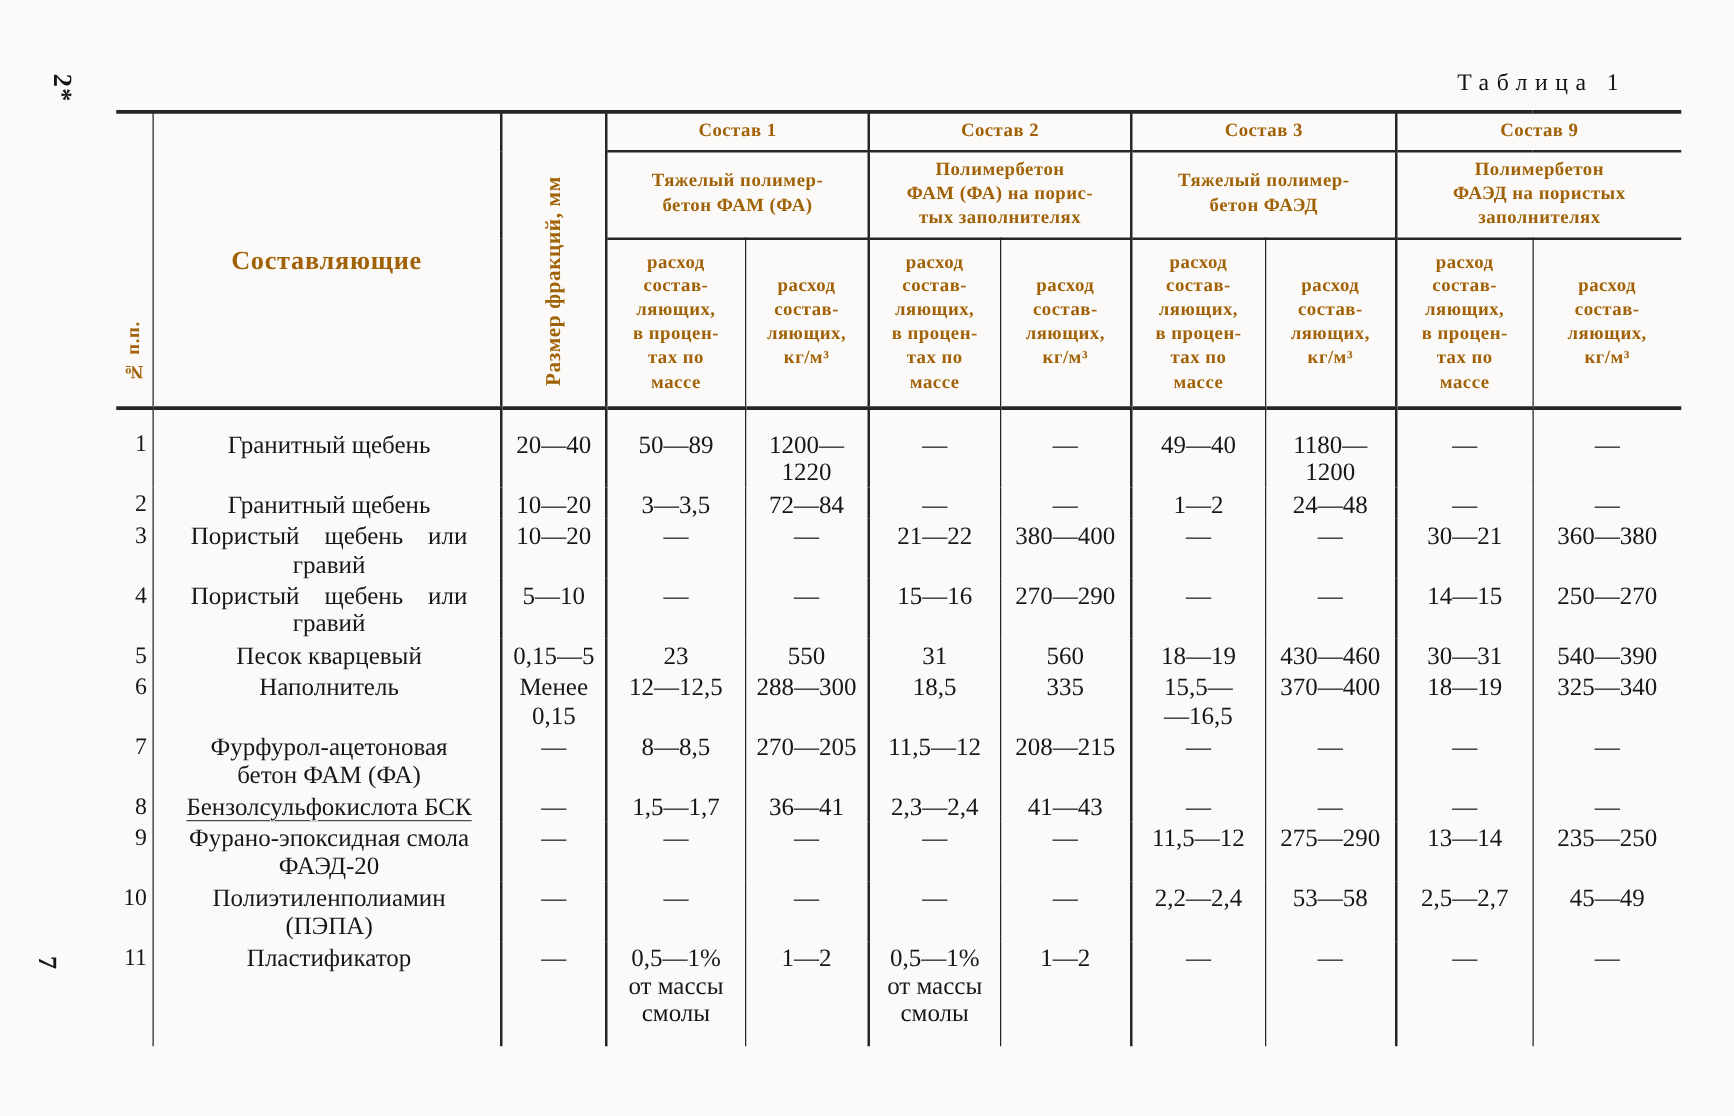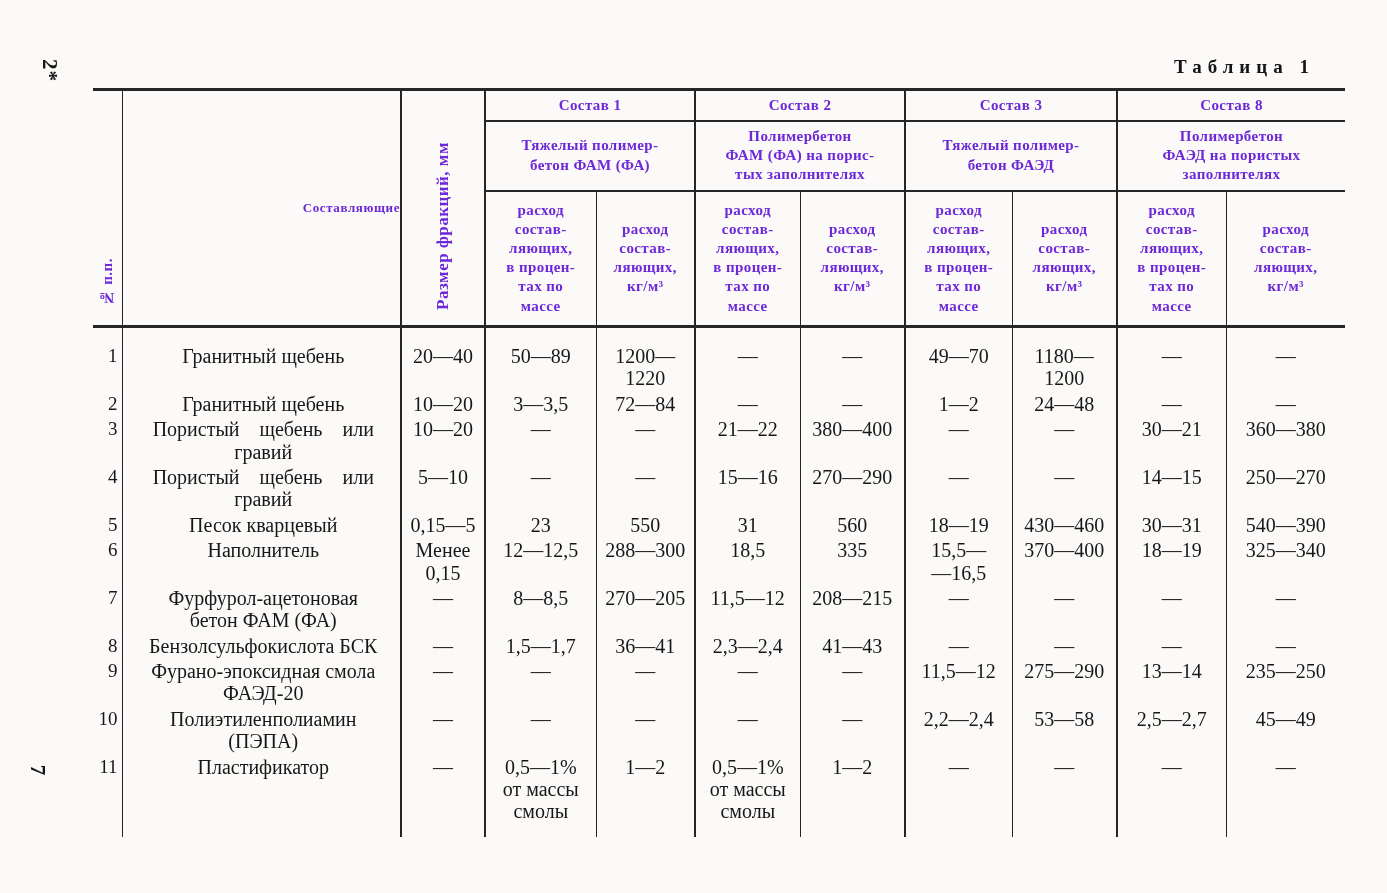--- a/index.html
+++ b/index.html
@@ -28,22 +28,22 @@
     letter-spacing:1px;
     transform:rotate(90deg);
     transform-origin:center center;
     color:#161616;
   }
   .margin-note.top{left:38px;top:58px;}
   .margin-note.bottom{left:32px;top:758px;}
   
   .caption{
     position:absolute;
-    top:56px;right:72px;
-    font-weight:bold;
+    top:56px;right:86px;
+    font-weight:normal;
     font-size:19px;
     letter-spacing:6px;
     color:#141414;
   }
   
   table{
     position:absolute;
     left:93px;top:88px;
     width:1252px;
     border-collapse:collapse;
@@ -56,33 +56,33 @@
     white-space:pre-line;
     color:#171717;
   }
   thead th{
     font-weight:bold;
     font-size:15px;
     line-height:1.28;
     letter-spacing:.4px;
     text-align:center;
     vertical-align:middle;
-    color:#6d28d9;
+    color:#a16207;
   }
   
   .b-r{border-right:2px solid var(--line);}
   .b-r-thin{border-right:1.6px solid var(--line);}
   
   tr.group-row th.grp{border-bottom:2px solid var(--line);height:31px;}
   tr.desc-row th{border-bottom:2px solid var(--line);height:70px;padding:4px 2px;}
   tr.sub-row th{border-bottom:3px solid var(--line);height:136px;padding:6px 2px;}
   th.stub{border-bottom:3px solid var(--line);}
   
   th.th-num{width:29px;}
-  th.th-comp{width:279px;font-size:13px;letter-spacing:.6px;text-align:right;}
+  th.th-comp{width:279px;font-size:21px;letter-spacing:.6px;}
   th.th-size{width:84px;}
   th.th-num,th.th-size{vertical-align:bottom;}
   .rot{
     display:inline-block;
     writing-mode:vertical-rl;
     transform:rotate(180deg);
     font-weight:bold;
     letter-spacing:.5px;
     white-space:nowrap;
   }
@@ -108,20 +108,21 @@
   tbody tr:nth-child(7) td{height:45px;}
   tbody tr:nth-child(8) td{height:24px;}
   tbody tr:nth-child(9) td{height:45px;}
   tbody tr:nth-child(10) td{height:46px;margin-left:20px;}
   tbody tr:nth-child(11) td{height:84px;}
   
   tbody tr:nth-child(3) td.c-name,
   tbody tr:nth-child(4) td.c-name{word-spacing:15px;}
   
   tbody tr:nth-child(8) td.c-name{
+    text-decoration:underline;
     text-decoration-thickness:1px;
     text-underline-offset:4px;
     text-decoration-color:#4a4a4a;
   }
 </style>
 </head>
 <body>
 
 <div class="page">
 
@@ -145,21 +146,21 @@
         <col style="width:119px">
     </colgroup>
     <thead>
       <tr class="group-row">
         <th rowspan="3" class="th-num stub b-r-thin"><span class="rot">№ п.п.</span></th>
         <th rowspan="3" class="th-comp stub b-r">Составляющие</th>
         <th rowspan="3" class="th-size stub b-r"><span class="rot">Размер фракций, мм</span></th>
         <th colspan="2" class="grp b-r">Состав 1</th>
         <th colspan="2" class="grp b-r">Состав 2</th>
         <th colspan="2" class="grp b-r">Состав 3</th>
-        <th colspan="2" class="grp">Состав 8</th>
+        <th colspan="2" class="grp">Состав 9</th>
       </tr>
       <tr class="desc-row">
         <th colspan="2" class="b-r">Тяжелый полимер-
 бетон ФАМ (ФА)</th>
         <th colspan="2" class="b-r">Полимербетон
 ФАМ (ФА) на порис-
 тых заполнителях</th>
         <th colspan="2" class="b-r">Тяжелый полимер-
 бетон ФАЭД</th>
         <th colspan="2">Полимербетон
@@ -212,21 +213,21 @@
     <tbody>
         <tr>
           <td class="c-num b-r-thin">1</td>
           <td class="c-name b-r">Гранитный щебень</td>
           <td class="c-size b-r">20—40</td>
           <td class="c-val b-r-thin">50—89</td>
           <td class="c-val b-r">1200—
 1220</td>
           <td class="c-val b-r-thin">—</td>
           <td class="c-val b-r">—</td>
-          <td class="c-val b-r-thin">49—70</td>
+          <td class="c-val b-r-thin">49—40</td>
           <td class="c-val b-r">1180—
 1200</td>
           <td class="c-val b-r-thin">—</td>
           <td class="c-val">—</td>
         </tr>
         <tr>
           <td class="c-num b-r-thin">2</td>
           <td class="c-name b-r">Гранитный щебень</td>
           <td class="c-size b-r">10—20</td>
           <td class="c-val b-r-thin">3—3,5</td>

